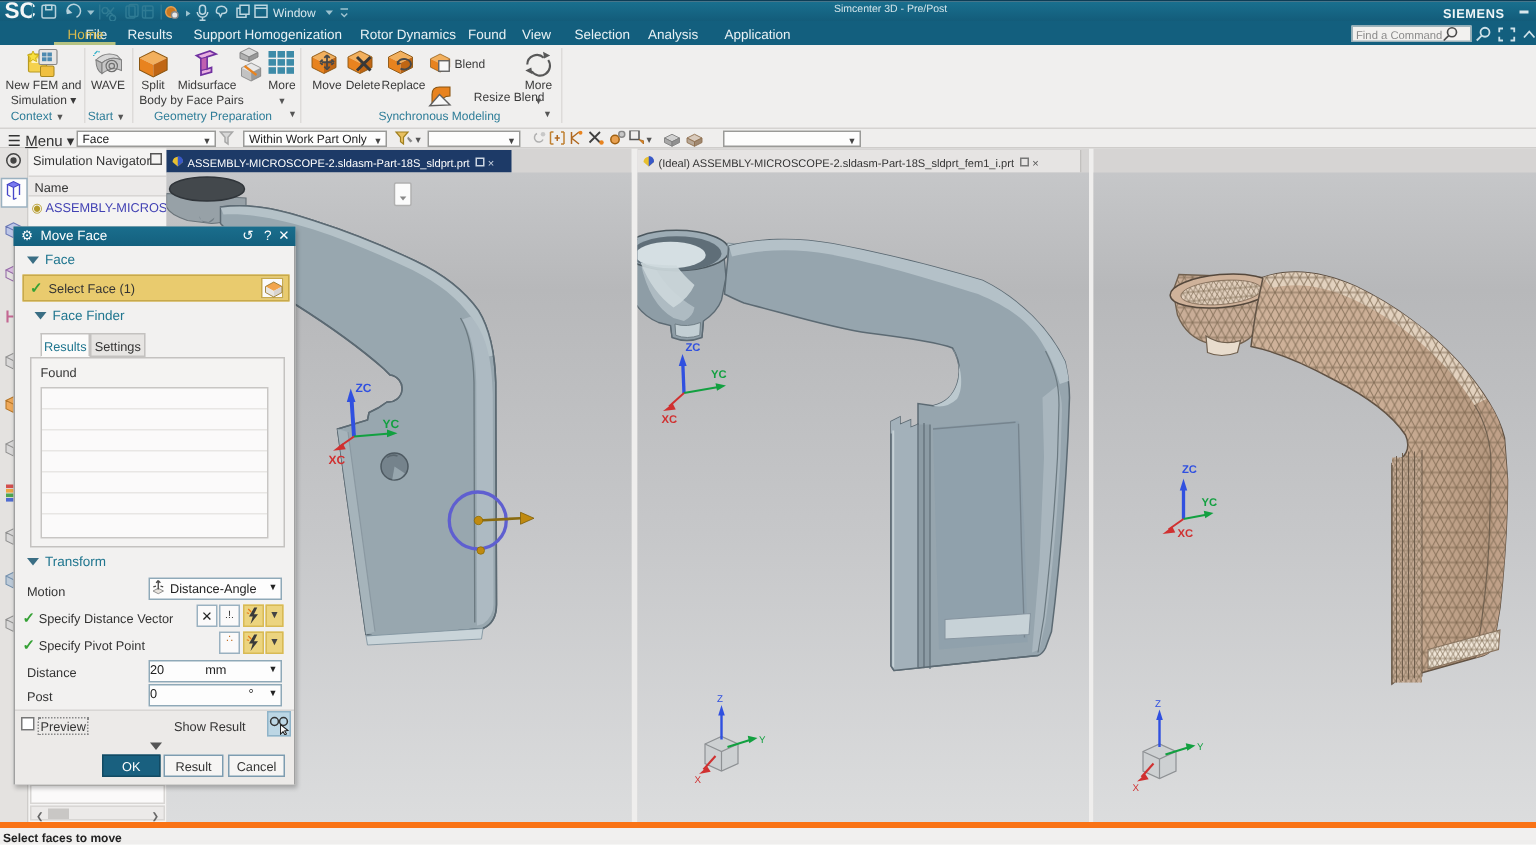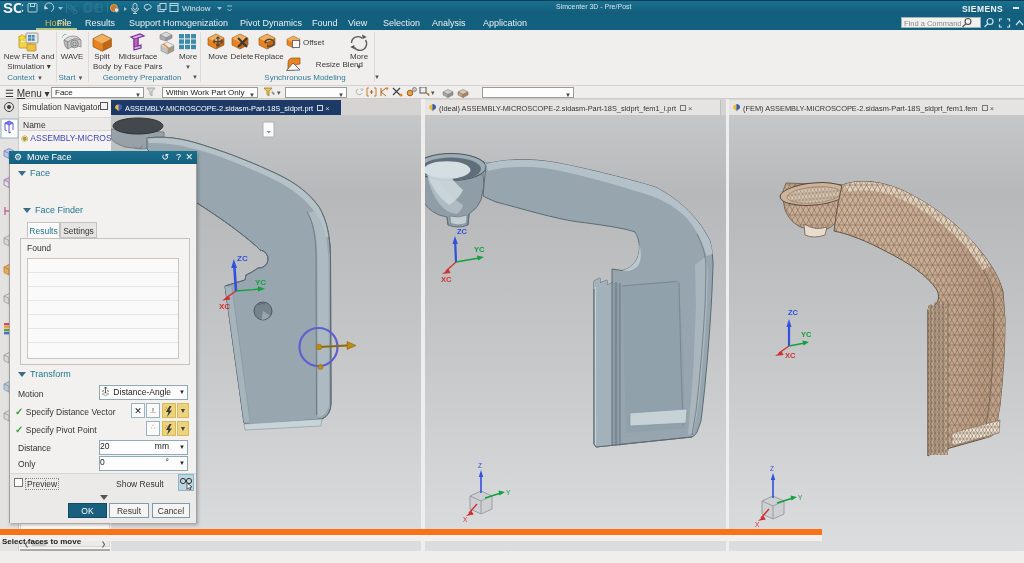--- a/index.html
+++ b/index.html
@@ -60,21 +60,21 @@
 .lbl { position:absolute; font-size:8.5px; color:#333; }
 .ctl { position:absolute; left:89px; width:89px; height:15px; background:#fdfdfd; border:1px solid #8fa9b8; font-size:8.5px; color:#222; }
 .btn { position:absolute; top:351px; height:15px; border:1px solid #7d9cb0; background:#f6f5f4; color:#333; font-size:8.5px; text-align:center; line-height:14px; }
 #okbtn { left:58px; width:39px; background:#19607f; color:#fff; border:1px solid #124a63; }
 #applybtn { left:99px; width:40px; }
 #cancelbtn { left:142px; width:38px; }
 .ibox { position:absolute; width:14px; height:15px; border:1px solid #9ab1c0; background:#fbfafa; }
 .iboxy { background:#ecd47f; border:1px solid #d8ba55; }
 
 
-#statusbar { position:absolute; left:0; top:529px; width:822px; height:12px; background:#f1f0ef; border-top:6px solid #f97316; font-size:8px; font-weight:bold; color:#222; padding:1.5px 2px; }
+#statusbar { position:absolute; left:0; top:548px; width:1024px; height:12px; background:#f1f0ef; border-top:4px solid #f97316; font-size:8px; font-weight:bold; color:#222; padding:1.5px 2px; }
 </style>
 </head>
 <body>
 <div id="app">
 
   <div id="titlebar">
     <div id="sclogo">SC</div>
     <svg class="abs" style="left:21px;top:0;" width="430" height="14" viewBox="0 0 430 14">
       <g stroke="#b8d2dc" fill="none" stroke-width="1">
         <line x1="0.5" y1="2" x2="0.5" y2="12" stroke="#2a7791"></line>
@@ -112,21 +112,21 @@
   </div>
   <div id="menurow"></div>
   <div id="apptitle">Simcenter 3D - Pre/Post</div>
   <div id="siemens">SIEMENS</div>
   <div style="position:absolute;left:1013px;top:7px;width:6px;height:2px;background:#d9e7ec;"></div>
   <div class="mi" style="left:9px;margin-left:48px;">File</div>
   <div class="mi" id="homeTab" style="left:45px;">Home</div>
   <div id="homeUL"></div>
   <div class="mi" style="left:85px;">Results</div>
   <div class="mi" style="left:129px;">Support Homogenization</div>
-  <div class="mi" style="left:240px;">Pivot Dynamics</div>
+  <div class="mi" style="left:240px;">Rotor Dynamics</div>
   <div class="mi" style="left:312px;">Found</div>
   <div class="mi" style="left:348px;">View</div>
   <div class="mi" style="left:383px;">Selection</div>
   <div class="mi" style="left:432px;">Analysis</div>
   <div class="mi" style="left:483px;">Application</div>
   <div id="findcmd">Find a Command</div>
   <svg class="abs" style="left:958px;top:17px;" width="66" height="12" viewBox="0 0 66 12">
     <g stroke="#4a4a4a" fill="none" stroke-width="1.1">
       <circle cx="10" cy="4.5" r="3"></circle>
         <line x1="7.8" y1="6.8" x2="4.5" y2="10"></line>
@@ -242,27 +242,27 @@
       </g>
     </svg>
     <div class="rlabel" style="left:2px;top:22px;width:54px;">New FEM and<br>Simulation ▾</div>
     <div class="rlabel" style="left:58px;top:22px;width:28px;">WAVE</div>
     <div class="rlabel" style="left:88px;top:22px;width:28px;">Split<br>Body</div>
     <div class="rlabel" style="left:112px;top:22px;width:52px;">Midsurface<br>by Face Pairs</div>
     <div class="rlabel" style="left:174px;top:22px;width:28px;">More<br><span class="dd">▼</span></div>
     <div class="rlabel" style="left:204px;top:22px;width:28px;">Move</div>
     <div class="rlabel" style="left:227px;top:22px;width:30px;">Delete</div>
     <div class="rlabel" style="left:251px;top:22px;width:36px;">Replace</div>
-    <div class="rlabel" style="left:303px;top:8px;width:40px;text-align:left;">Offset</div>
+    <div class="rlabel" style="left:303px;top:8px;width:40px;text-align:left;">Blend</div>
     <div class="rlabel" style="left:303px;top:30px;width:60px;text-align:right;">Resize Blend</div>
     <div class="rlabel" style="left:345px;top:22px;width:28px;">More<br><span class="dd">▼</span></div>
     <div class="rgroup" style="left:0px;width:50px;">Context <span class="dd">▼</span></div>
     <div class="rgroup" style="left:54px;width:34px;">Start <span class="dd">▼</span></div>
     <div class="rgroup" style="left:88px;width:108px;">Geometry Preparation <span class="dd" style="position:absolute;left:104px;top:1px;">▼</span></div>
-    <div class="rgroup" style="left:212px;width:168px;padding-left:18px;">Synchronous Modeling <span class="dd" style="position:absolute;left:162px;top:1px;">▼</span></div>
+    <div class="rgroup" style="left:200px;width:168px;padding-left:18px;">Synchronous Modeling <span class="dd" style="position:absolute;left:162px;top:1px;">▼</span></div>
     <div class="gsep" style="left:56px;"></div>
     <div class="gsep" style="left:88px;"></div>
     <div class="gsep" style="left:200px;"></div>
     <div class="gsep" style="left:374px;"></div>
   </div>
 
   <div id="toolrow">
     <div style="position:absolute;left:5px;top:2px;font-size:10px;color:#333;">☰ <u>M</u>enu ▾</div>
     <div class="combo" style="left:51px;width:93px;">Face<span class="arr">▼</span></div>
     <div class="combo" style="left:162px;width:96px;">Within Work Part Only<span class="arr">▼</span></div>
@@ -479,25 +479,20 @@
           <path d="M80,377 L73.5,375.5 L74.5,380.5 Z" fill="#12a040"></path>
           <text x="81" y="380" font-size="6.5" fill="#12a040">Y</text>
           <line x1="52" y1="389" x2="44" y2="398" stroke="#d03030" stroke-width="1.4"></line>
           <path d="M41,401 L46.5,396 L48.8,399.5 Z" fill="#d03030"></path>
           <text x="38" y="407" font-size="6.5" fill="#d03030">X</text>
         </g>
       </svg>
     </div>
   </div>
   <div class="vp" id="vp3" style="left:729px;width:295px;">
-    <div class="vptab" style="width:295px;background:#e6e4e3;color:#333;">
-      <svg width="9" height="9" viewBox="0 0 9 9" style="margin:3px 2px -1px 3px;">
-          <path d="M1,5 a3.5,3.5 0 0 1 7,0 l-3.5,3 Z" fill="#e8c030"></path>
-          <path d="M4.5,1 a3.5,3.5 0 0 1 3.5,4 l-3.5,3 Z" fill="#3858c8"></path>
-        </svg>(FEM) ASSEMBLY-MICROSCOPE-2.sldasm-Part-18S_sldprt_fem1.fem <span style="display:inline-block;width:6px;height:6px;border:1px solid #777;margin-left:2px;"></span> <span style="color:#555;">×</span></div>
     <div class="vpscene" id="scene3" style="width:295px;height:436px;">
       <svg width="295" height="436" viewBox="0 0 295 436">
         <defs>
           <pattern id="mesh" width="11" height="10" patternUnits="userSpaceOnUse">
             <path d="M0,0 H11 M0,10 H11 M0,0 L5.5,10 L11,0 M5.5,0 L0,10 M5.5,0 L11,10" fill="none" stroke="#7d6a52" stroke-width="0.6"></path>
           </pattern>
           <pattern id="meshs" width="7" height="6" patternUnits="userSpaceOnUse">
             <path d="M0,0 H7 M0,6 H7 M0,0 L3.5,6 L7,0 M3.5,0 L0,6 M3.5,0 L7,6" fill="none" stroke="#7d6a52" stroke-width="0.5"></path>
           </pattern>
           <linearGradient id="g3" x1="0" y1="0" x2="1" y2="0">
@@ -575,20 +570,28 @@
 
   <div id="dlg">
     <div id="dlgtitle">
       <span style="position:absolute;left:5px;top:1px;">⚙</span>
       <span style="position:absolute;left:18px;top:1px;">Move Face</span>
       <span style="position:absolute;right:28px;top:1px;">↺</span>
       <span style="position:absolute;right:16px;top:1px;">?</span>
       <span style="position:absolute;right:4px;top:1px;">✕</span>
     </div>
     <div class="sect" style="left:8px;top:16px;"><span class="tri"></span>Face</div>
+    <div id="selface"><span class="chk" style="margin:0 4px;">✓</span>Select Face (1)
+      <div style="position:absolute;right:3px;top:1px;width:15px;height:14px;background:#fbfafa;border:1px solid #c7a94c;"><svg width="13" height="12" viewBox="0 0 13 12" style="margin:1px 0 0 1px;">
+            <path d="M1,4 L6.5,1 L12,4 L6.5,7 Z" fill="#f2a54e"></path>
+            <path d="M1,4 L6.5,7 L6.5,11 L1,8 Z" fill="#e8e6e2"></path>
+            <path d="M6.5,7 L12,4 L12,8 L6.5,11 Z" fill="#d8d4d0"></path>
+            <path d="M1,4 L6.5,1 L12,4 L12,8 L6.5,11 L1,8 Z" fill="none" stroke="#9a7a30" stroke-width="0.6"></path>
+          </svg></div>
+    </div>
     <div class="sect" style="left:13px;top:53px;"><span class="tri"></span>Face Finder</div>
     <div class="tab tabon" style="left:17px;width:33px;top:70px;">Results</div>
     <div class="tab" style="left:50px;width:37px;top:70px;">Settings</div>
     <div class="tab" style="left:87px;width:43px;top:70px;margin-top:36px;">Reference</div>
     <div style="position:absolute;left:10px;top:86px;width:170px;height:127px;border:1px solid #c4c2c0;background:#f4f3f2;"></div>
     <div id="found" style="left:17px;top:91px;">Found</div>
     <div id="flist">
       <div class="frow"></div>
         <div class="frow"></div>
         <div class="frow"></div>
@@ -612,22 +615,22 @@
         </svg></div>
     <div class="ibox iboxy" style="left:167px;top:251px;width:12px;font-size:7px;color:#444;text-align:center;line-height:14px;">▼</div>
     <div class="lbl" style="left:5px;top:272px;"><span class="chk">✓</span> Specify Pivot Point</div>
     <div class="ibox" style="left:136px;top:269px;font-size:7px;text-align:center;line-height:10px;color:#c06818;">∴</div>
     <div class="ibox iboxy" style="left:152px;top:269px;"><svg width="12" height="13" viewBox="0 0 12 13">
           <path d="M6.5,1 L3,7 L5.5,7 L4,12 L9,5.5 L6.3,5.5 L8.5,1 Z" fill="#3a3a3a"></path>
           <path d="M2.5,2 l2,2 M1.5,4.5 l1.5,0.5" stroke="#e87818" stroke-width="0.8"></path>
         </svg></div>
     <div class="ibox iboxy" style="left:167px;top:269px;width:12px;font-size:7px;color:#444;text-align:center;line-height:14px;">▼</div>
     <div class="lbl" style="left:8px;top:291px;">Distance</div>
-    <div class="ctl" style="top:288px;">20<span style="position:absolute;right:18px;">mm</span><span style="position:absolute;right:2px;top:3px;font-size:6px;">▼</span></div>
-    <div class="lbl" style="left:8px;top:307px;">Only</div>
+    <div class="ctl" style="top:288px;">20<span style="position:absolute;right:36px;">mm</span><span style="position:absolute;right:2px;top:3px;font-size:6px;">▼</span></div>
+    <div class="lbl" style="left:8px;top:307px;">Post</div>
     <div class="ctl" style="top:304px;">0<span style="position:absolute;right:18px;">°</span><span style="position:absolute;right:2px;top:3px;font-size:6px;">▼</span></div>
     <div style="position:absolute;left:0px;top:321px;width:186px;height:50px;background:#eceae8;border-top:1px solid #d8d6d4;"></div>
     <div style="position:absolute;left:4px;top:326px;width:9px;height:9px;background:#fff;border:1px solid #777;"></div>
     <div class="lbl" style="left:15px;top:326px;border:1px dotted #888;padding:0 1px;">Preview</div>
     <div class="lbl" style="left:106px;top:327px;">Show Result</div>
     <div style="position:absolute;left:168px;top:322px;width:16px;height:17px;background:#bcd6e4;border:1px solid #8fb3c8;"><svg width="14" height="15" viewBox="0 0 14 15">
           <circle cx="4" cy="6" r="2.6" fill="none" stroke="#333" stroke-width="1"></circle>
           <circle cx="10" cy="6" r="2.6" fill="none" stroke="#333" stroke-width="1"></circle>
           <path d="M6.6,6 l0.8,0" stroke="#333" stroke-width="1"></path>
           <path d="M8,8 L8,14.5 L9.7,12.8 L11,15 L12,14.3 L10.8,12.3 L13,12 Z" fill="#f8f8f8" stroke="#222" stroke-width="0.7"></path>

